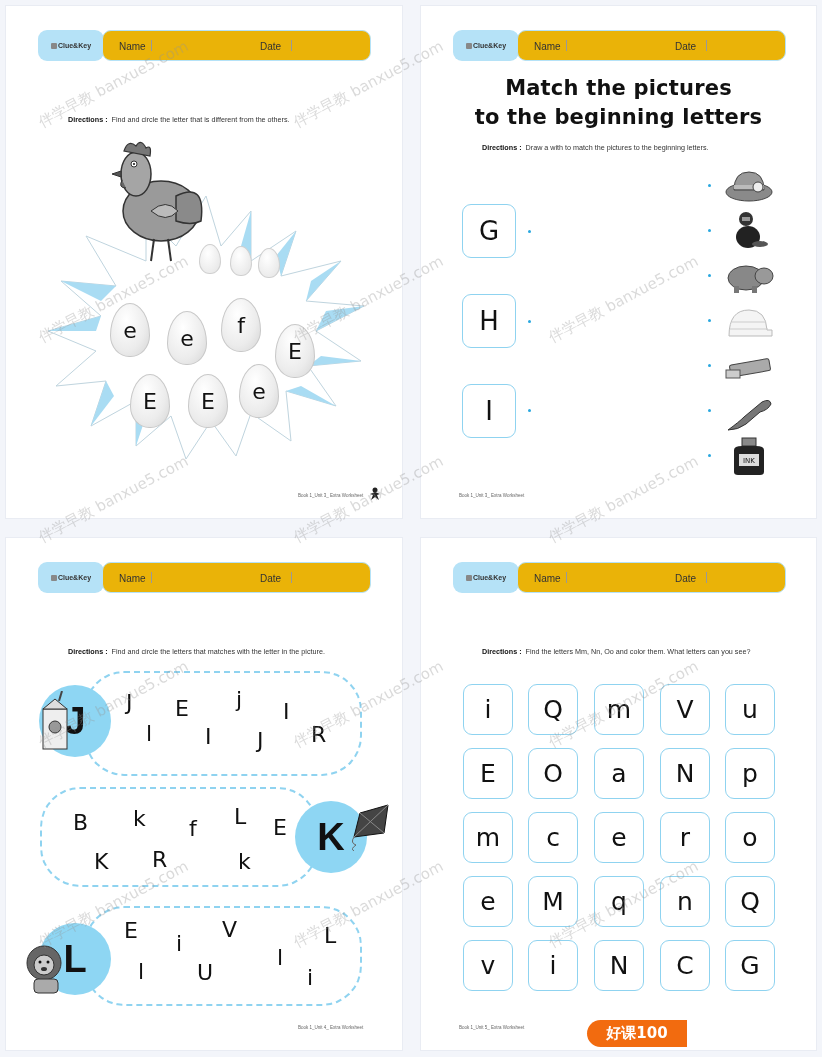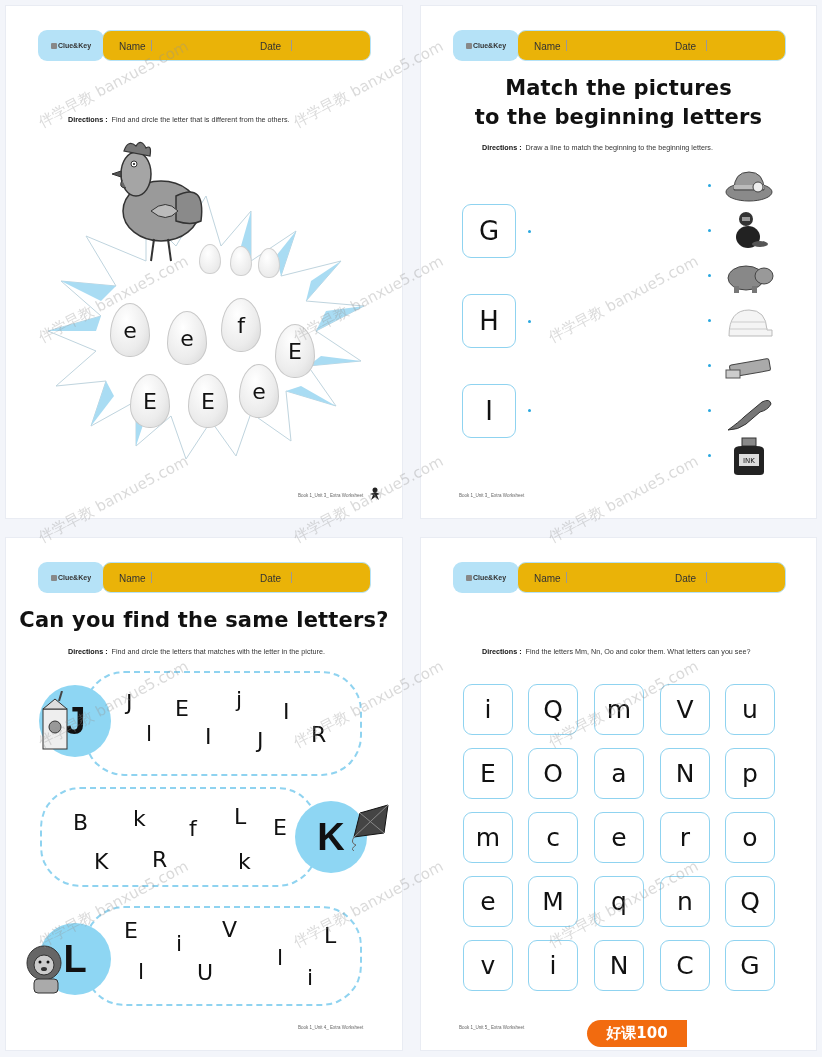--- a/index.html
+++ b/index.html
@@ -120,21 +120,21 @@
       </div>
     <div class="namebox">
       <span class="lbl" style="left:16px">Name</span>
       <span class="bar" style="left:48px"></span>
       <span class="lbl" style="left:157px">Date</span>
       <span class="bar" style="left:188px"></span>
     </div>
   </div>
   <div class="title" style="top:68px">Match the pictures</div>
   <div class="title" style="top:97px">to the beginning letters</div>
-  <div class="dir" style="left:41px; top:137px"><b>Directions :</b>&nbsp; <span>Draw a line to match the beginning to the beginning letters.</span></div>
+  <div class="dir" style="left:41px; top:137px"><b>Directions :</b>&nbsp; <span>Draw a with to match the pictures to the beginning letters.</span></div>
 
   <div class="lbox" style="left:41px; top:198px">G</div>
   <div class="lbox" style="left:41px; top:288px">H</div>
   <div class="lbox" style="left:41px; top:378px">I</div>
   <div class="dot" style="left:107px; top:224px"></div>
   <div class="dot" style="left:107px; top:314px"></div>
   <div class="dot" style="left:107px; top:403px"></div>
 
   <div class="dot" style="left:287px; top:178px"></div>
   <div class="dot" style="left:287px; top:223px"></div>
@@ -190,21 +190,20 @@
         <span class="cube"></span>
         <span>Clue&amp;Key</span>
       </div>
     <div class="namebox">
       <span class="lbl" style="left:16px">Name</span>
       <span class="bar" style="left:48px"></span>
       <span class="lbl" style="left:157px">Date</span>
       <span class="bar" style="left:188px"></span>
     </div>
   </div>
-  <div class="title" style="top:68px">Can you find the same letters?</div>
   <div class="dir" style="left:42px; top:109px"><b>Directions :</b>&nbsp; <span>Find and circle the letters that matches with the letter in the picture.</span></div>
 
   <div class="pill" style="left:78px; top:133px; width:278px; height:105px"></div>
   <div class="circ" style="left:33px; top:147px">J</div>
   <svg style="position:absolute; left:34px; top:153px; width:30px; height:60px" viewBox="0 0 30 60">
       <rect x="3" y="18" width="24" height="40" fill="#eee" stroke="#333"></rect>
       <path d="M3,18 L15,8 L27,18Z" fill="#ddd" stroke="#333"></path>
       <line x1="19" y1="10" x2="22" y2="0" stroke="#444" stroke-width="2"></line>
       <circle cx="15" cy="36" r="6" fill="#999" stroke="#333"></circle>
     </svg>

